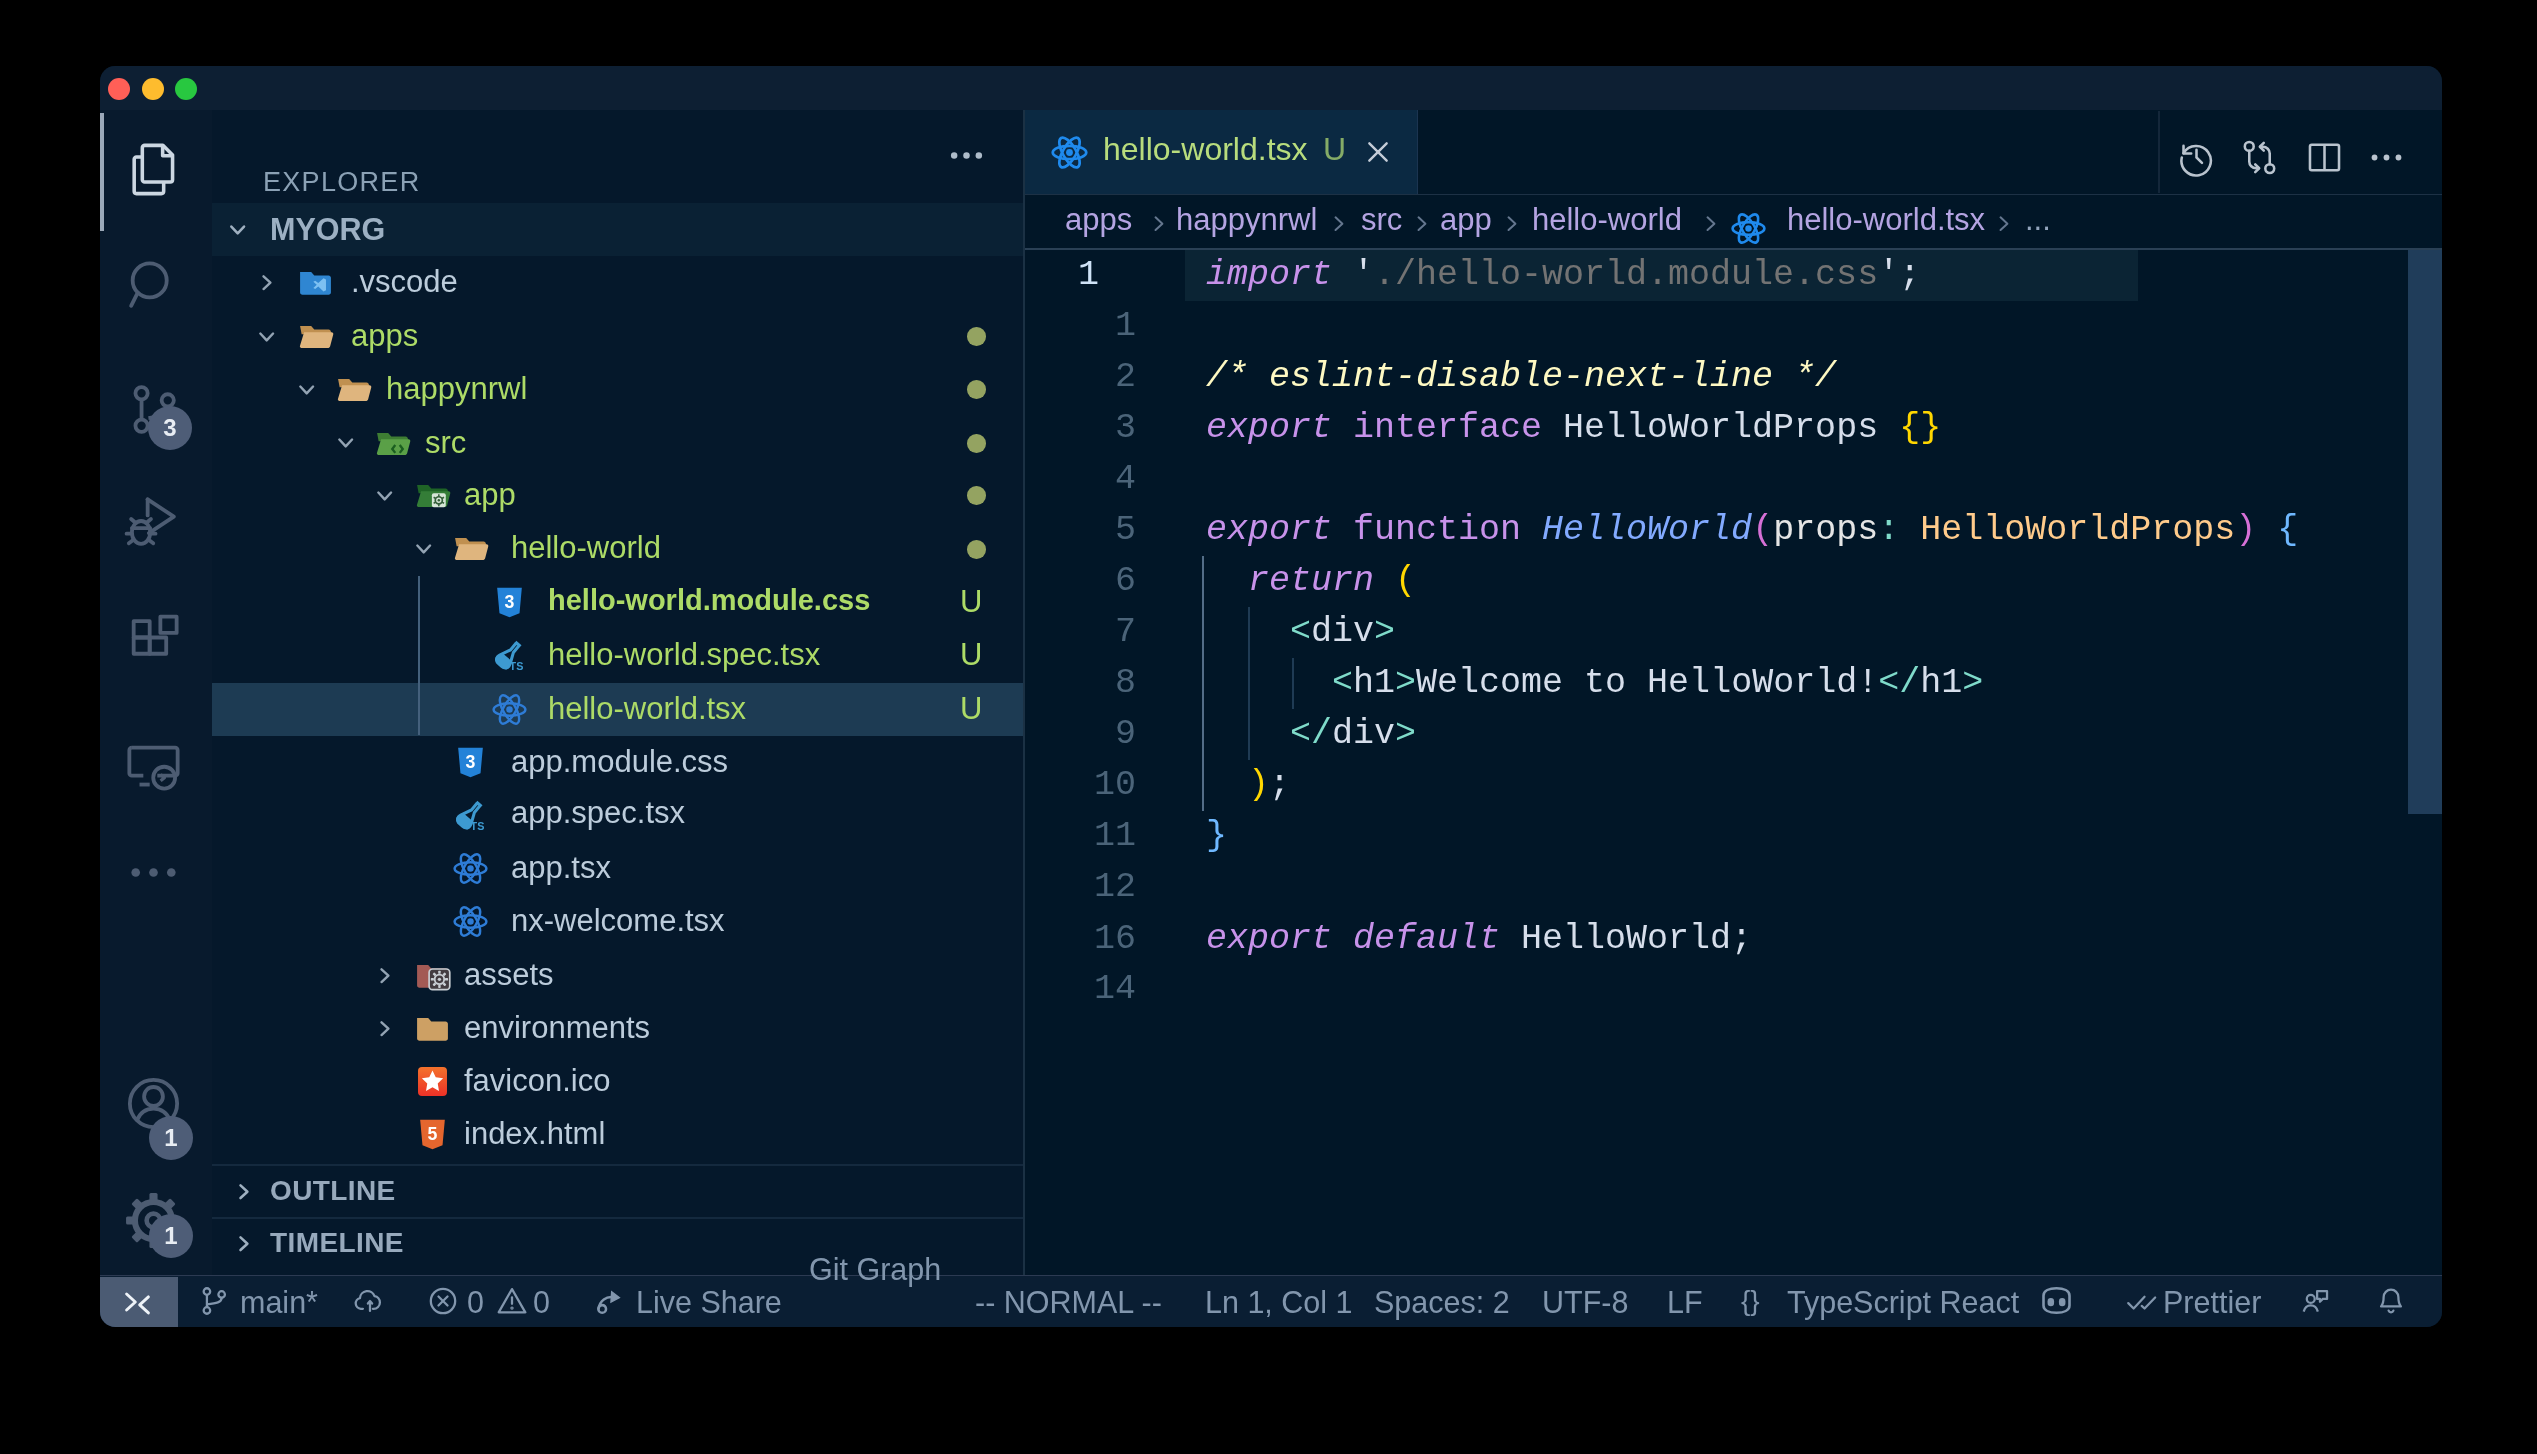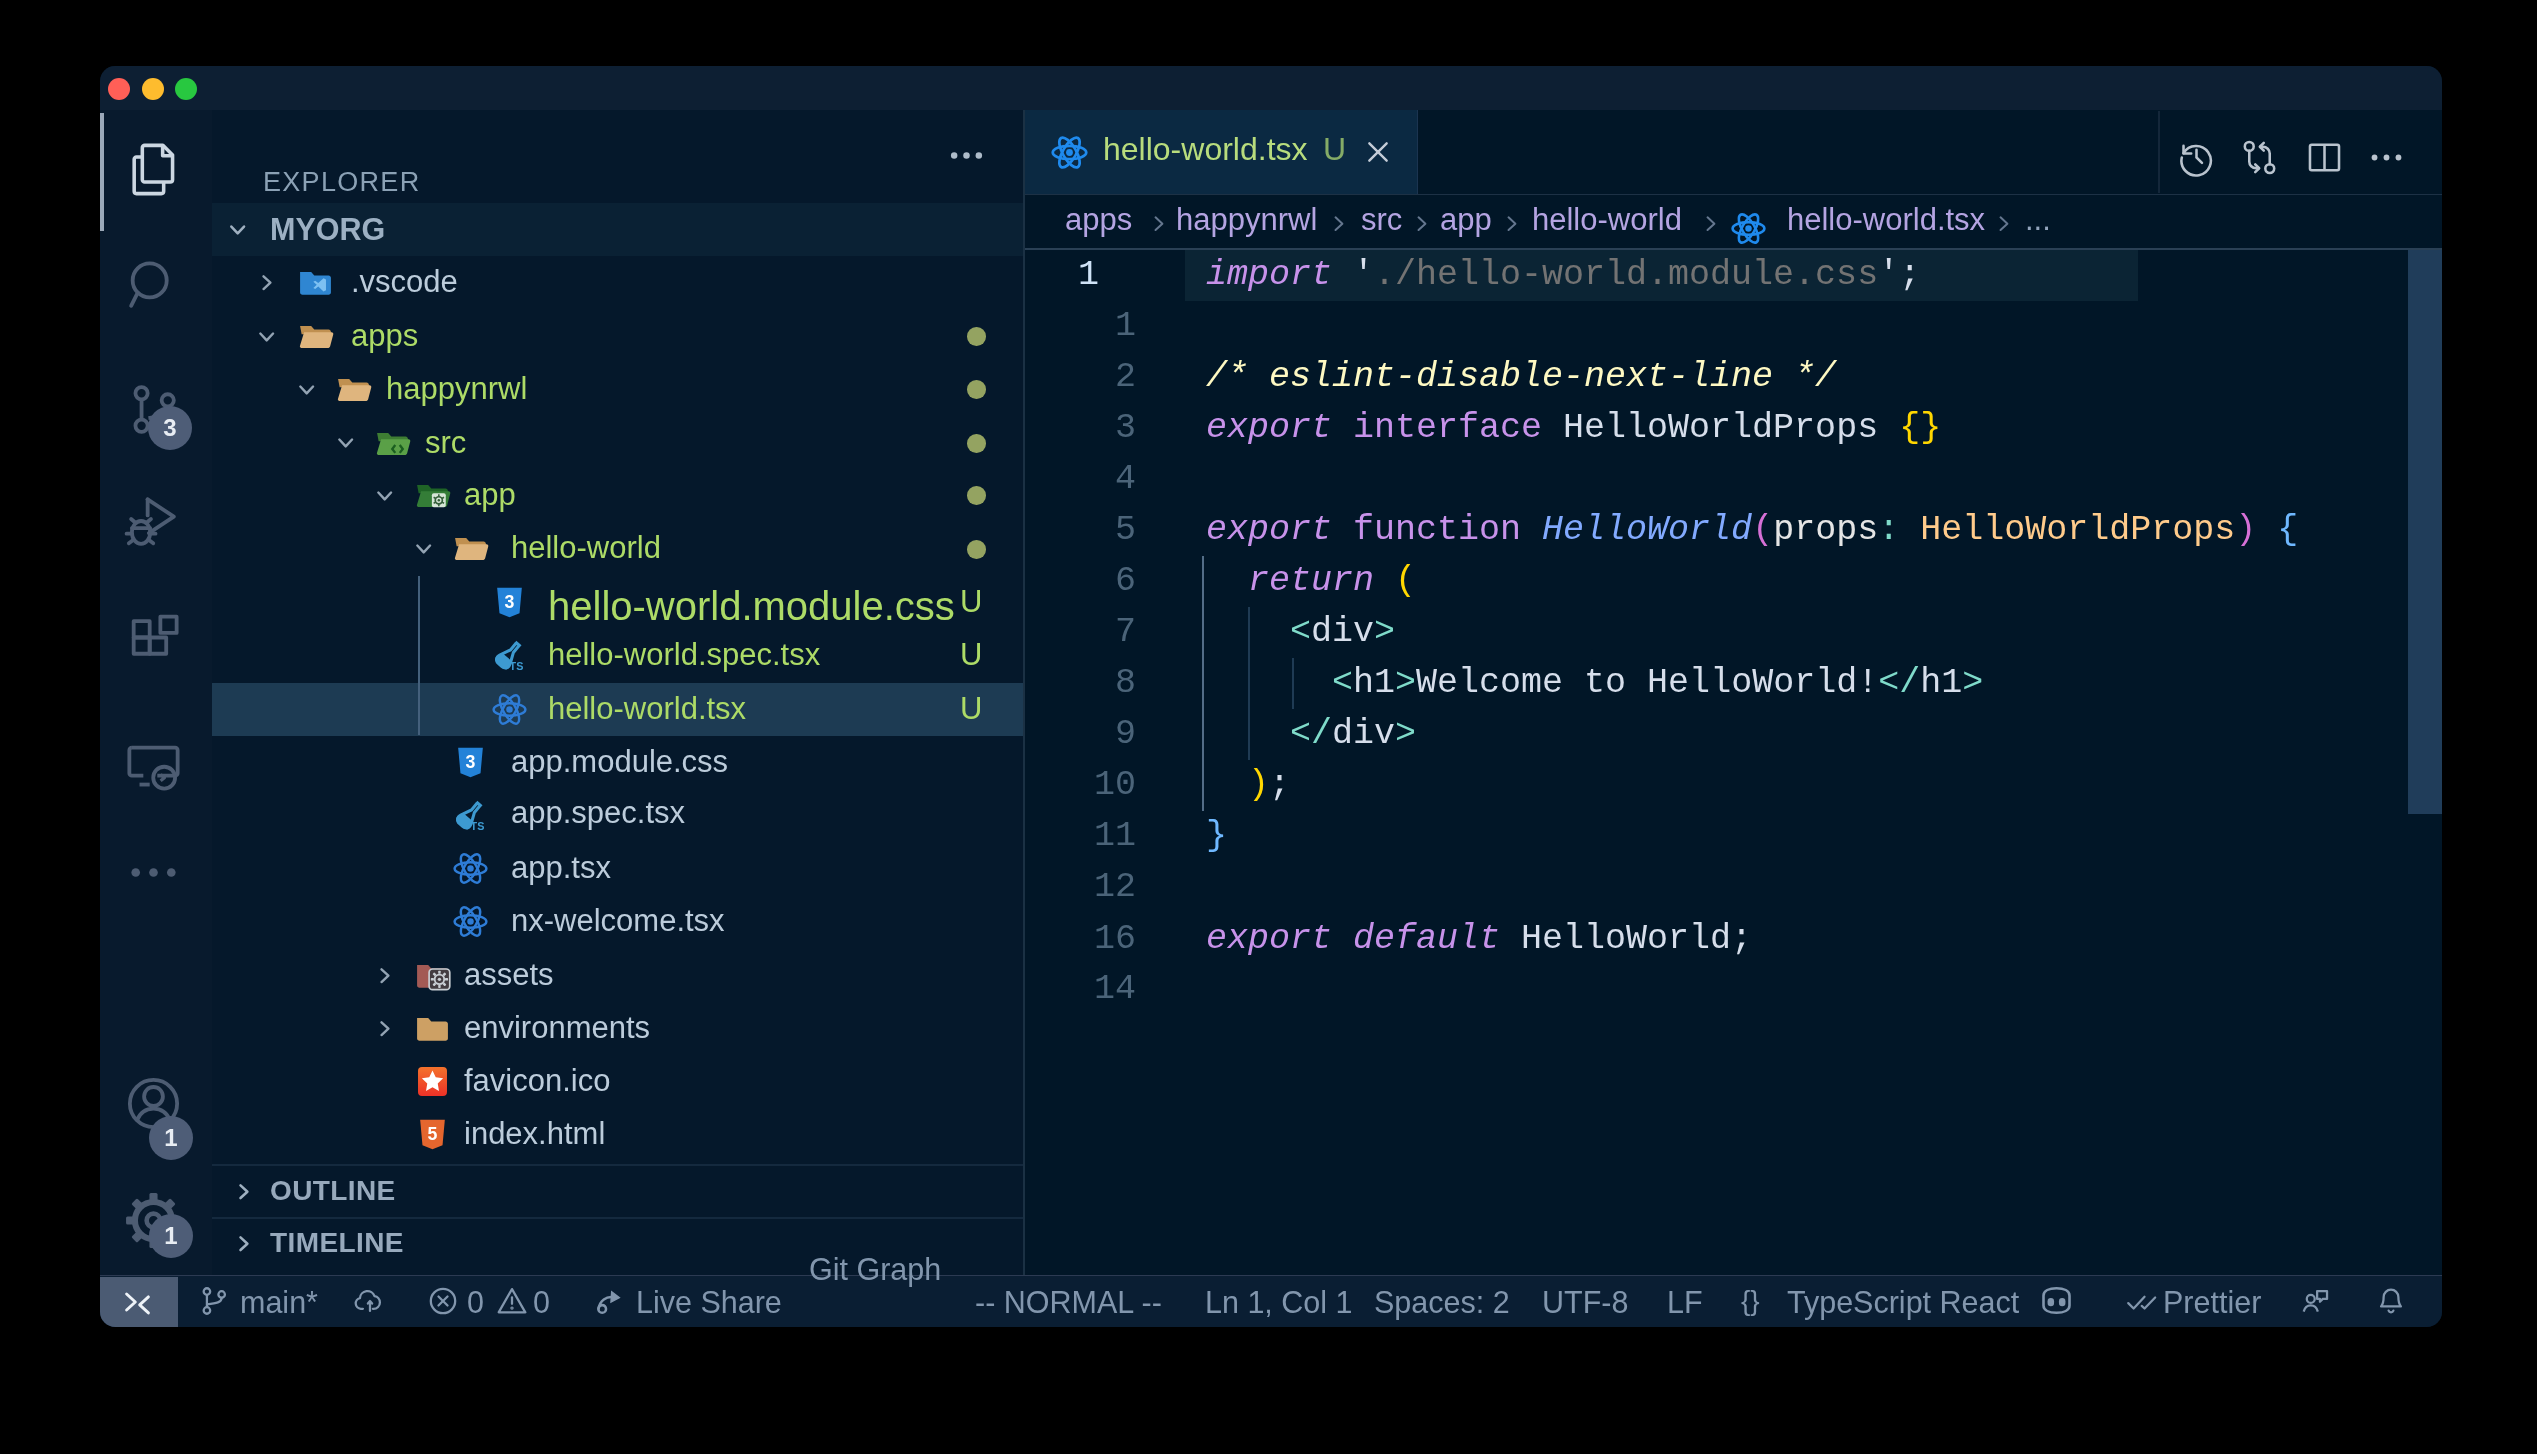--- a/index.html
+++ b/index.html
@@ -205,21 +205,21 @@
 <svg class="abs" style="left:352px;top:464px;" width="37" height="37" viewBox="0 0 24 24">
       <path fill="#c09050" d="M2 5.2h7.2l2 2.2h9.3c.8 0 1.5.7 1.5 1.5v1.6H3z"></path>
       <path fill="#dfb57e" d="M4.6 9.3h17.9c.7 0 1.2.7 1 1.4l-2 7.6c-.2.7-.8 1.2-1.5 1.2H2.9c-.7 0-1.2-.7-1-1.3z"></path>
     </svg>
 <div class="abs" style="left:411px; top:464px; font-size:31px; color:#addb67; white-space:pre;">hello-world</div>
 <div class="abs" style="left:867px; top:474px; width:18.6px; height:18.6px; border-radius:50%; background:#94a361;"></div>
 <svg class="abs" style="left:391px;top:518px;" width="37" height="37" viewBox="0 0 24 24">
       <path fill="#2382d8" d="M4 2.5h16l-1.5 16.5L12 21.5 5.5 19z"></path>
       <text x="12" y="15.6" font-size="11.5" font-weight="bold" fill="#fff" text-anchor="middle" font-family="Liberation Sans">3</text>
     </svg>
-<div class="abs" style="left:448px; top:518px; font-size:40px; color:#addb67; white-space:pre;">hello-world.module.css</div>
+<div class="abs" style="left:448px; top:518px; font-size:29px; color:#addb67; white-space:pre;font-weight:bold;">hello-world.module.css</div>
 <div class="abs" style="left:860px; top:518px; font-size:31px; color:#addb67;">U</div>
 <svg class="abs" style="left:391px;top:571px;" width="37" height="37" viewBox="0 0 24 24">
       <g transform="rotate(40 12 11)">
         <g fill="none" stroke="#3d9ad1" stroke-width="2.0">
           <path d="M9.9 2.6h4.4M10.8 2.8v5.8l-3.2 7.1a3.3 3.3 0 0 0 3 4.7h2.9a3.3 3.3 0 0 0 3-4.7l-3.2-7.1V2.8"></path>
         </g>
         <path d="M8.3 13.6h7.6l1.5 3.4a2.6 2.6 0 0 1-2.4 3.7h-5.9a2.6 2.6 0 0 1-2.4-3.7z" fill="#3d9ad1"></path>
       </g>
       <text x="16.5" y="21.5" font-size="7" font-weight="bold" fill="#3d9ad1" text-anchor="middle" font-family="Liberation Sans">TS</text>
     </svg>

